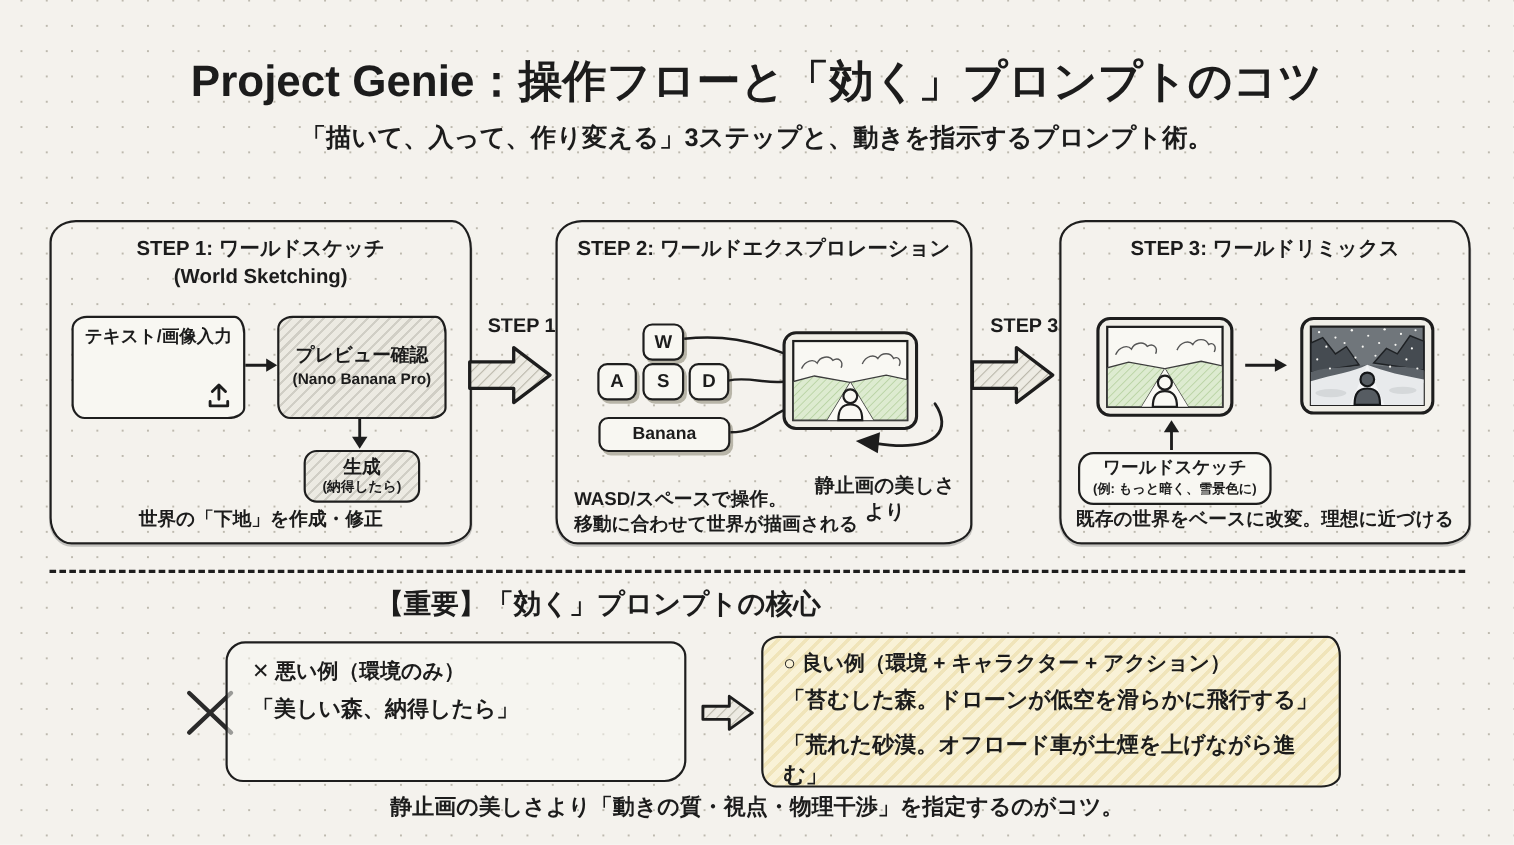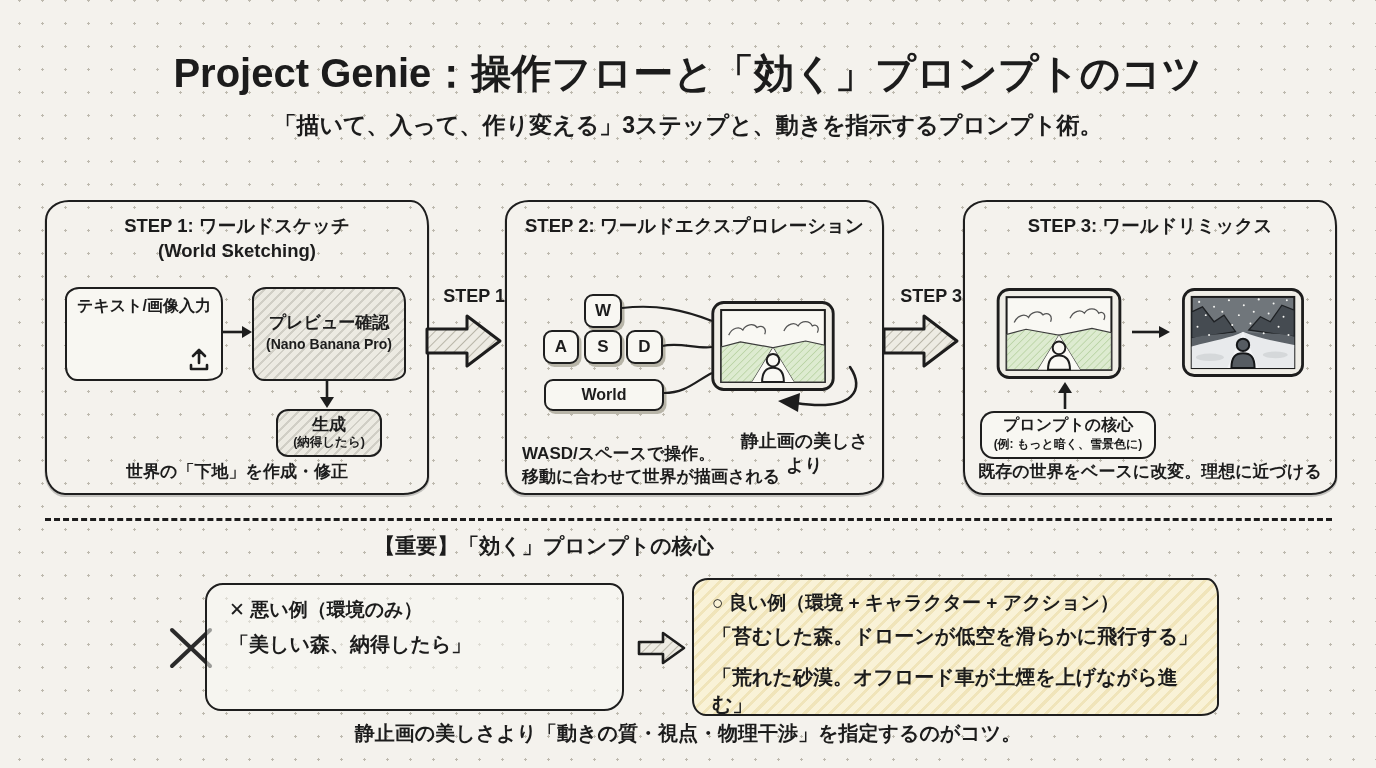--- a/index.html
+++ b/index.html
@@ -86,21 +86,21 @@
     <polygon points="3,17 43,17 43,4 76,29 43,54 43,41 3,41" fill="url(#hatchP)" stroke="#1d1d1d" stroke-width="3" stroke-linejoin="round"></polygon>
   </svg>
 
   <div class="card" style="left:505px;top:200px;width:375px;height:291px;">
     <div class="h1" style="top:12px;">STEP 2: ワールドエクスプロレーション</div>
 
     <div class="keycap" style="left:77px;top:92px;width:34px;height:30px;">W</div>
     <div class="keycap" style="left:36px;top:128px;width:32px;height:30px;">A</div>
     <div class="keycap" style="left:77px;top:128px;width:34px;height:30px;">S</div>
     <div class="keycap" style="left:119px;top:128px;width:33px;height:30px;">D</div>
-    <div class="keycap" style="left:37px;top:177px;width:116px;height:28px;font-size:16px;">World</div>
+    <div class="keycap" style="left:37px;top:177px;width:116px;height:28px;font-size:16px;">Banana</div>
 
     <svg class="abs" style="left:105px;top:95px;" width="105" height="105" viewBox="0 0 105 105">
       <path d="M10,11 C45,7 72,13 100,24" fill="none" stroke="#1d1d1d" stroke-width="2.2"></path>
       <path d="M50,49 C68,45 84,52 100,50" fill="none" stroke="#1d1d1d" stroke-width="2.2"></path>
       <path d="M52,96 C74,96 84,84 100,76" fill="none" stroke="#1d1d1d" stroke-width="2.2"></path>
     </svg>
 
     <svg class="abs" style="left:202px;top:98px;" width="128" height="92" viewBox="0 0 150 110">
       <rect x="3" y="3" width="144" height="104" rx="13" fill="#f0eee7" stroke="#1d1d1d" stroke-width="3.4"></rect>
       <rect x="13" y="12" width="124" height="86" fill="#f9f8f3" stroke="#1d1d1d" stroke-width="2.4"></rect>
@@ -184,30 +184,30 @@
       <circle cx="75" cy="70" r="7.5" fill="#565c62" stroke="#141618" stroke-width="2.4"></circle>
       <path d="M61,98 C61,84 66,80 75,80 C84,80 89,84 89,98 Z" fill="#565c62" stroke="#141618" stroke-width="2.4"></path>
     </svg>
 
     <svg class="abs" style="left:90px;top:179px;" width="20" height="30" viewBox="0 0 20 30">
       <line x1="10" y1="28" x2="10" y2="10" stroke="#1d1d1d" stroke-width="2.6"></line>
       <polygon points="3,12 10,1 17,12" fill="#1d1d1d"></polygon>
     </svg>
 
     <div class="sketchbox ctr" style="left:15px;top:209px;width:172px;height:44px;border-radius:14px;">
-      <div class="abs" style="top:2px;width:100%;font-size:16px;">プロンプトの核心</div>
+      <div class="abs" style="top:2px;width:100%;font-size:16px;">ワールドスケッチ</div>
       <div class="abs" style="top:23px;width:100%;font-size:12px;">(例: もっと暗く、雪景色に)</div>
     </div>
 
     <div class="cap ctr" style="top:258px;width:100%;">既存の世界をベースに改変。理想に近づける</div>
   </div>
 
   <div class="divider" style="left:45px;top:518px;width:1287px;"></div>
 
-  <div class="abs ctr" style="left:0;top:532px;width:1088px;font-size:21px;">【重要】「効く」プロンプトの核心</div>
+  <div class="abs ctr" style="left:0;top:532px;width:1088px;font-size:25px;">【重要】「効く」プロンプトの核心</div>
 
   <svg class="abs" style="left:167px;top:626px;" width="48" height="44" viewBox="0 0 48 44">
     <line x1="5" y1="4" x2="43" y2="40" stroke="#2a2a2a" stroke-width="4" stroke-linecap="round"></line>
     <line x1="43" y1="4" x2="5" y2="40" stroke="#2a2a2a" stroke-width="4" stroke-linecap="round"></line>
   </svg>
 
   <div class="sketchbox" style="left:205px;top:583px;width:415px;height:124px;border-radius:18px 14px 20px 16px;background:rgba(248,247,242,0.55);">
     <div class="abs" style="left:22px;top:12px;font-size:19px;">✕ 悪い例（環境のみ）</div>
     <div class="abs" style="left:22px;top:46px;font-size:20px;">「美しい森、納得したら」</div>
   </div>

